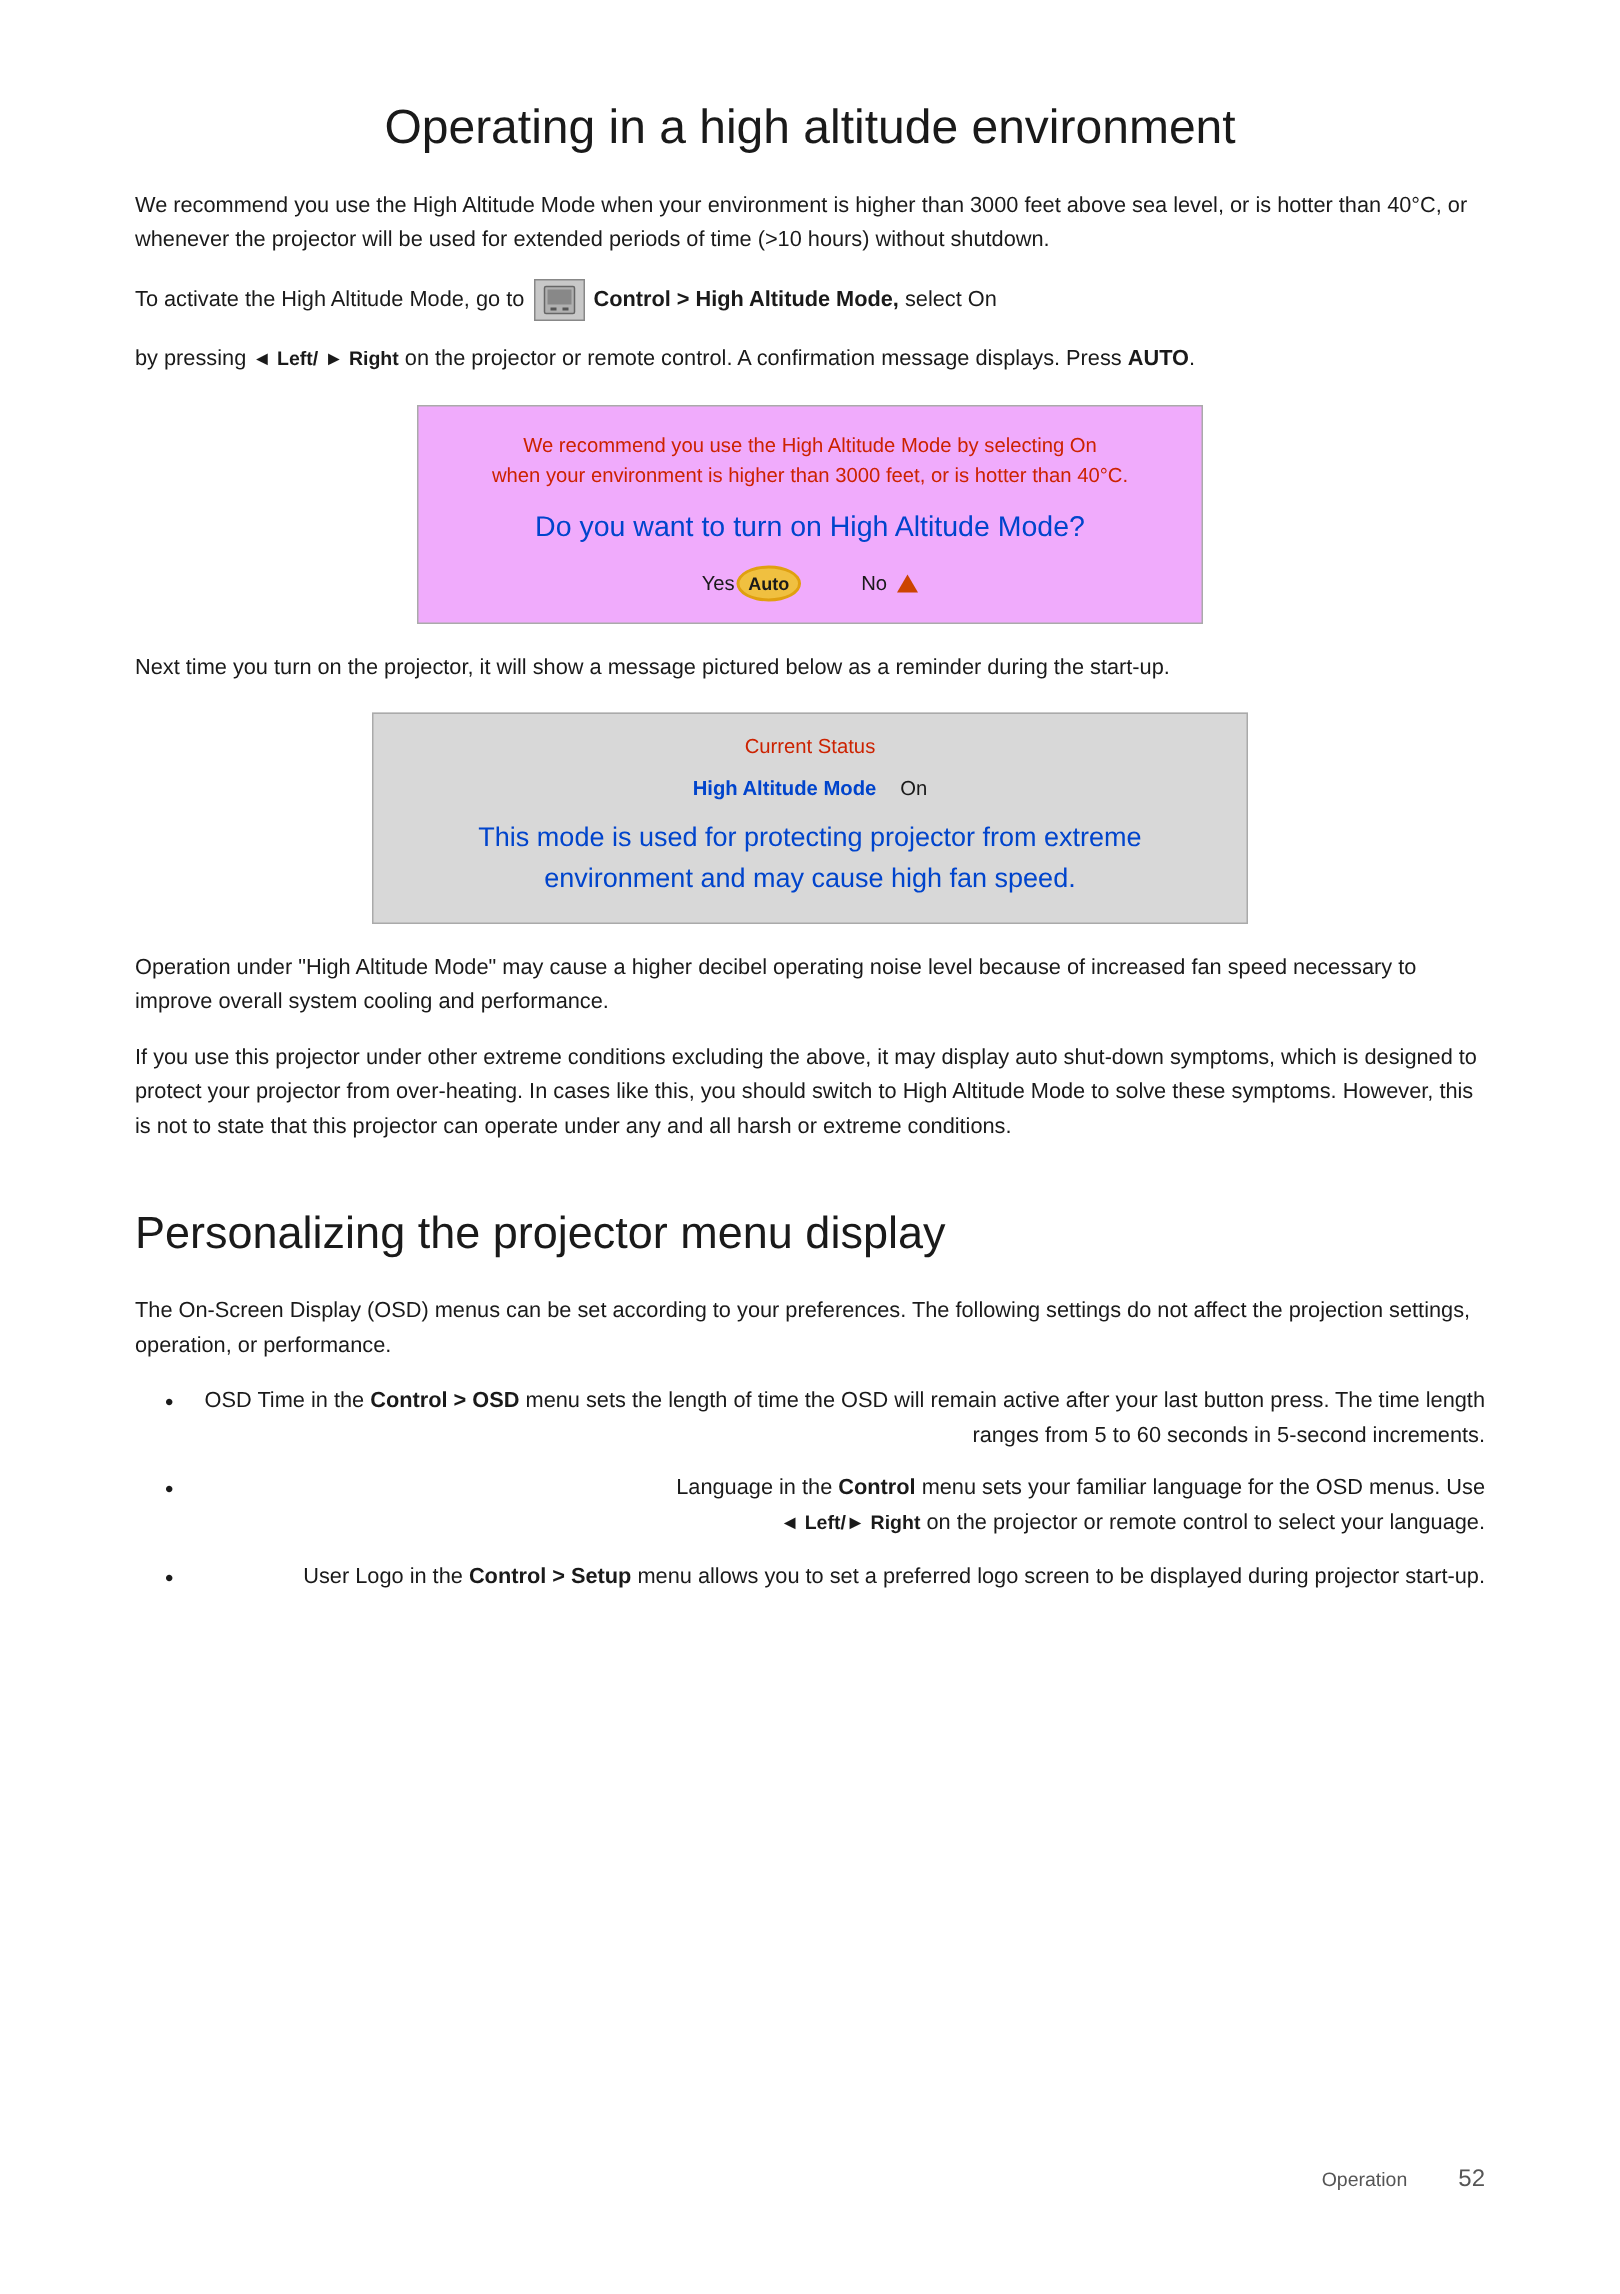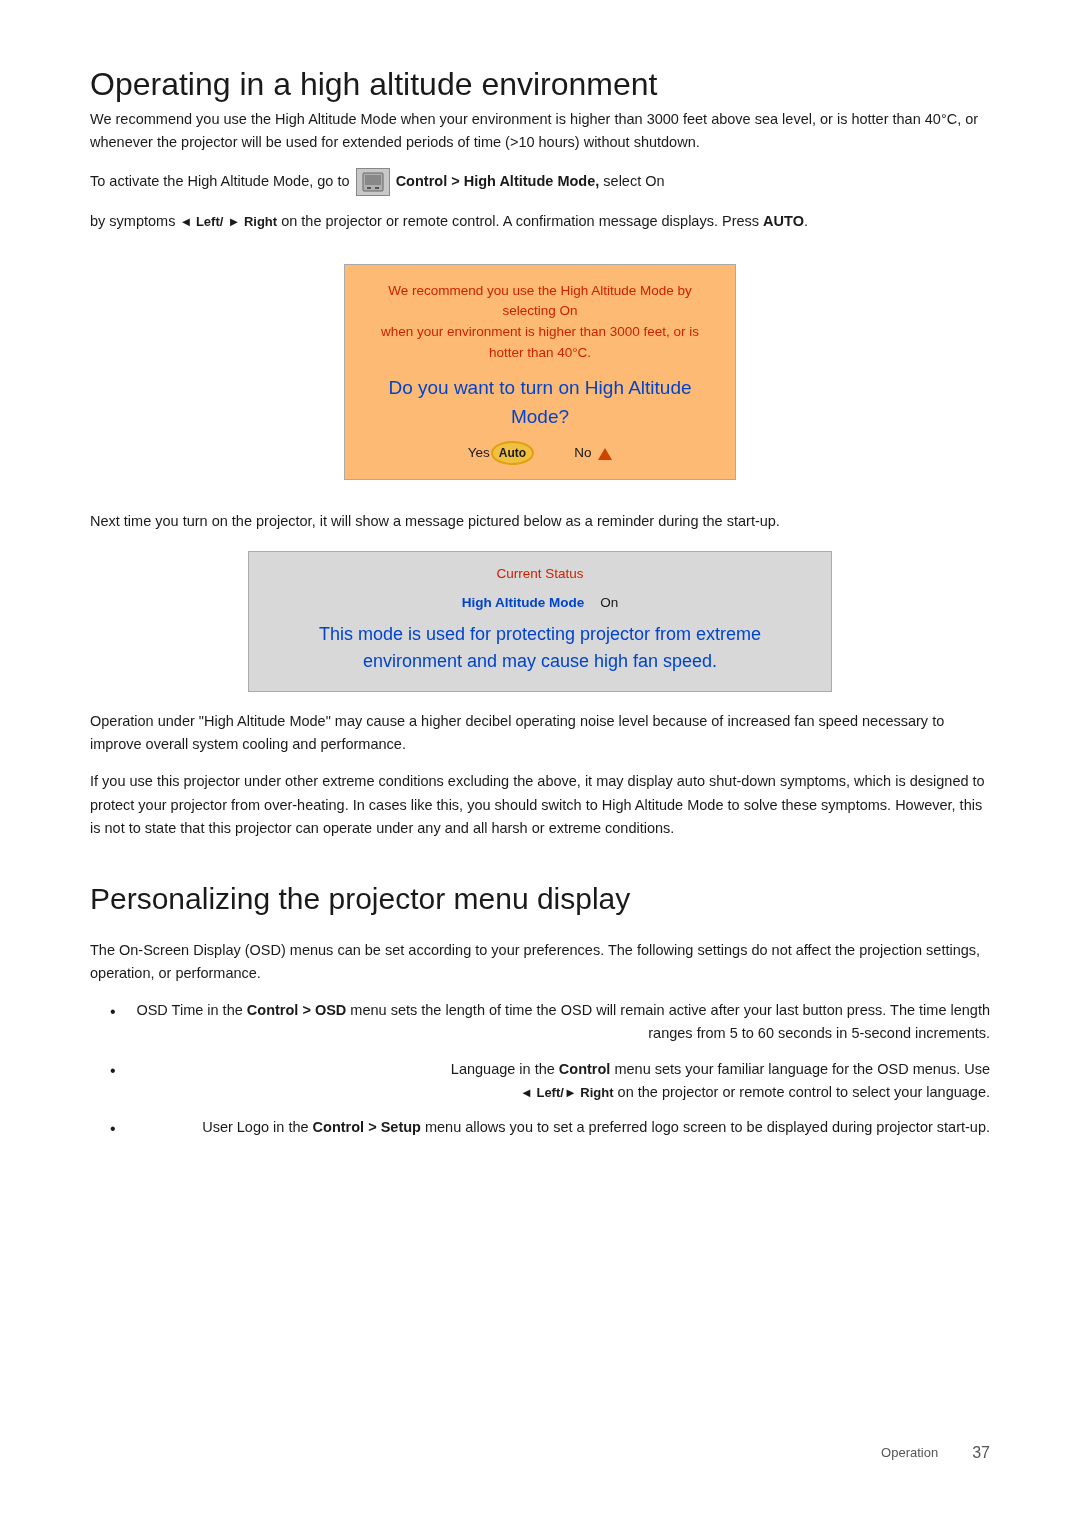--- a/index.html
+++ b/index.html
@@ -18,21 +18,23 @@
       padding: 60px 90px 80px 90px;
       position: relative;
       background: #ffffff;
     }
 
     h1.section-title {
       font-family: Arial, Helvetica, sans-serif;
       font-size: 32px;
       font-weight: normal;
       color: #1a1a1a;
+      margin-bottom: 18px;
       border-bottom: none;
+      text-align: center;
     }
 
     h2.section-title {
       font-family: Arial, Helvetica, sans-serif;
       font-size: 30px;
       font-weight: normal;
       color: #1a1a1a;
       margin-bottom: 18px;
       margin-top: 36px;
     }
@@ -41,23 +43,23 @@
       font-family: Arial, Helvetica, sans-serif;
       font-size: 14.5px;
       line-height: 1.6;
       color: #1a1a1a;
       margin-bottom: 14px;
     }
 
     
     .dialog-box {
       border: 1px solid #aaa;
-      background: #fdba74;
-      margin: 30px auto;
-      width: 392px;
+      background: #f0abfc;
+      margin: 18px auto;
+      width: 524px;
       padding: 16px 20px 14px 20px;
       text-align: center;
     }
 
     .dialog-red-text {
       color: #cc2200;
       font-family: Arial, Helvetica, sans-serif;
       font-size: 13.5px;
       line-height: 1.55;
       margin-bottom: 10px;
@@ -252,21 +254,21 @@
         <rect x="3" y="3" width="16" height="10" fill="#888"></rect>
         <rect x="5" y="15" width="4" height="2" fill="#555"></rect>
         <rect x="13" y="15" width="4" height="2" fill="#555"></rect>
       </svg>
     </span>
     <span> <strong>Control &gt; High Altitude Mode,</strong></span>
     <span>select On</span>
   </p>
 
   <p class="body-text">
-    <span>by symptoms</span>
+    <span>by pressing</span>
     <span class="nav-arrow arrow-sym"> <strong>◄ Left/</strong></span>
     <span class="nav-arrow arrow-sym"><strong>► Right</strong></span>
     <span> on the projector or remote control. A confirmation message displays. Press <strong>AUTO</strong>.</span>
   </p>
 
   <div class="dialog-box">
     <div class="dialog-red-text">
       <span>We recommend you use the High Altitude Mode by selecting On</span><br>
       <span>when your environment is higher than 3000 feet, or is hotter than 40°C.</span>
     </div>
@@ -313,16 +315,16 @@
     </li>
 
     <li class="bullet-item">
       User Logo in the <strong>Control &gt; Setup</strong> menu allows you to set a preferred logo screen to be displayed during projector start-up.
     </li>
 
   </ul>
 
   <div class="page-footer">
     <span class="footer-page-label">Operation</span>
-    <span class="footer-page-number">37</span>
+    <span class="footer-page-number">52</span>
   </div>
 
 </div>
 
 </body></html>

